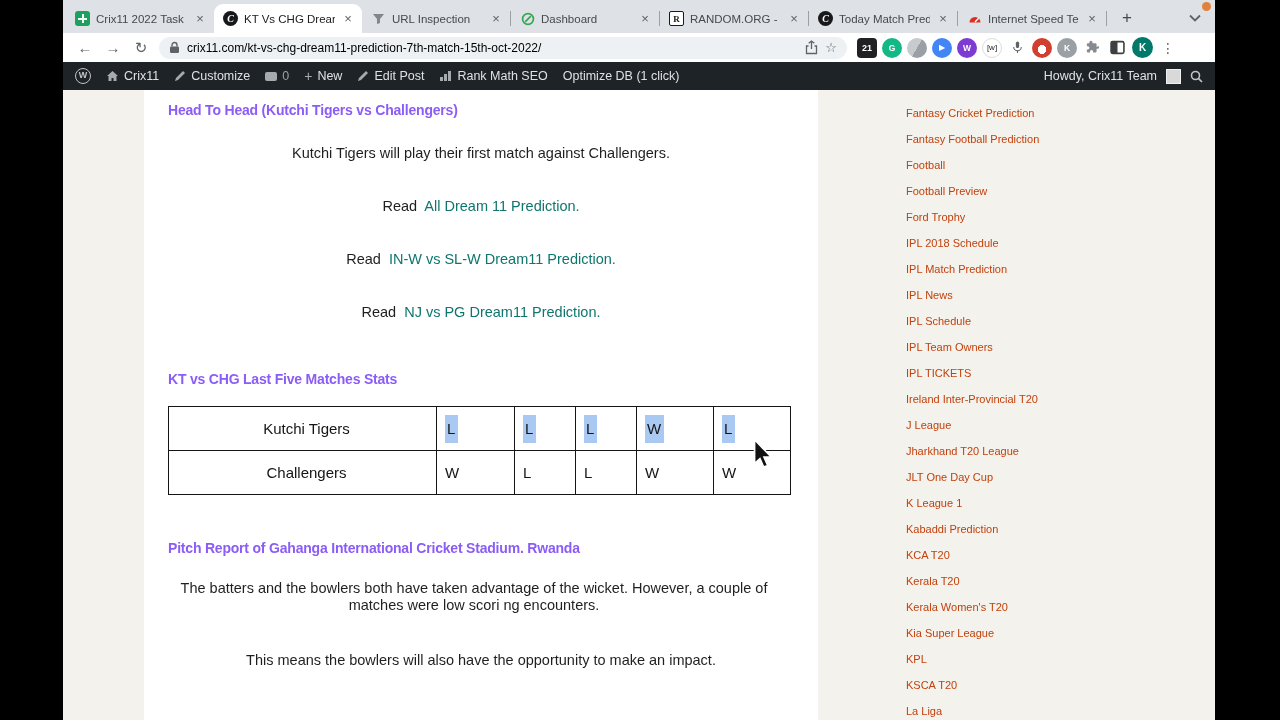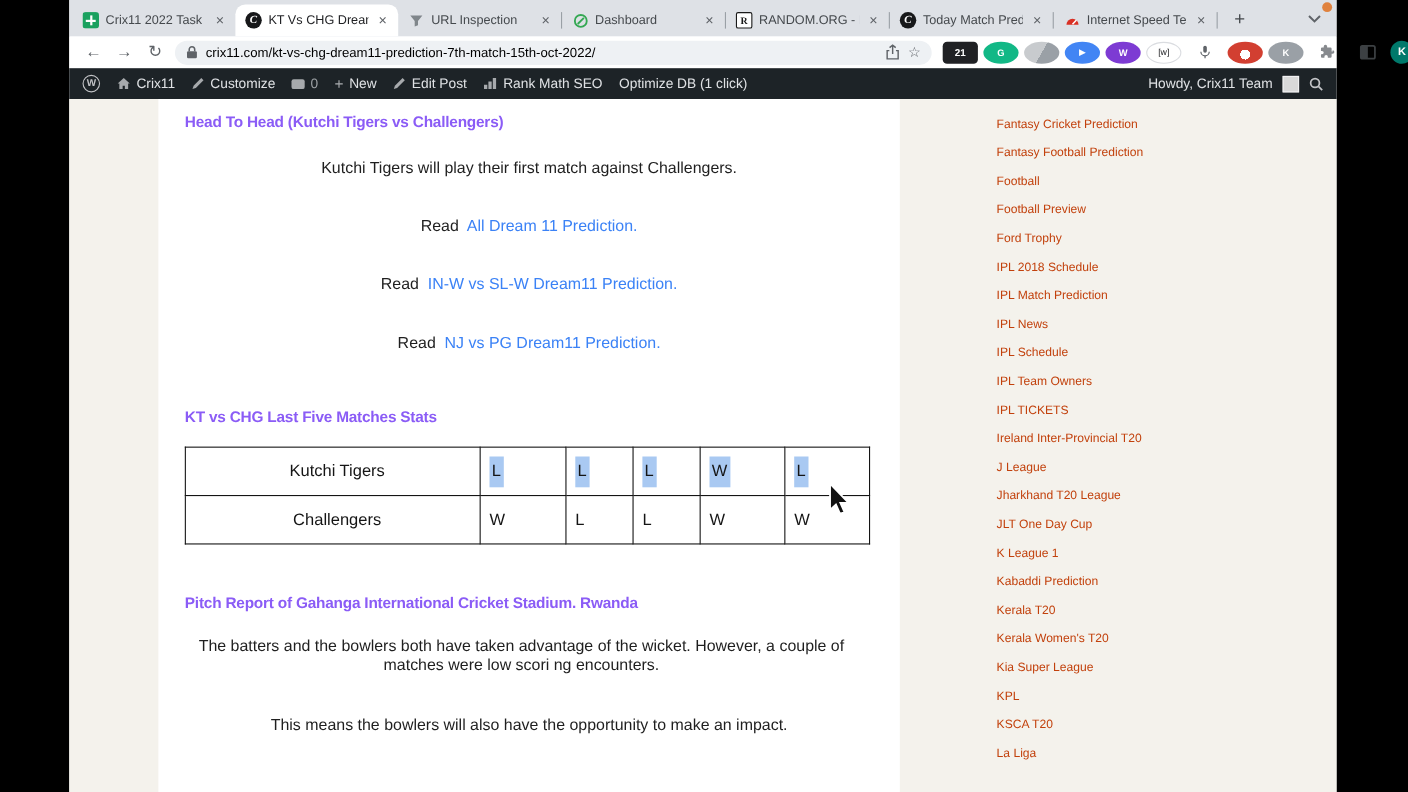--- a/index.html
+++ b/index.html
@@ -27,21 +27,21 @@
   .fv-crix { background:#17181a; border-radius:50%; color:#fff; font:italic 700 10px/15px "Liberation Serif","DejaVu Serif",serif; text-align:center; }
   .fv-random { background:#fff; border:1.5px solid #1a1a1a; border-radius:2px; color:#1a1a1a; font:700 9px/12px "Liberation Serif","DejaVu Serif",serif; text-align:center; }
 
   
   .toolbar { height:29px; background:#fff; display:flex; align-items:center; padding:0 8px 0 12px; gap:8px; }
   .navbtn { font-size:15px; color:#5f6368; width:20px; text-align:center; flex:0 0 auto; line-height:1; }
   .omnibox { flex:0 0 auto; width:688px; height:22px; background:#eef1f4; border-radius:12px; display:flex; align-items:center; padding:0 10px; gap:7px; }
   .omni-url { flex:1; font-size:12px; color:#000000; white-space:nowrap; overflow:hidden; }
   .omni-ic { flex:0 0 auto; display:inline-flex; }
   .extrow { display:flex; align-items:center; gap:5px; margin-left:2px; }
-  .ext { width:32px; height:20px; border-radius:50%; color:#fff; font-size:8.5px; font-weight:700; line-height:20px; text-align:center; flex:0 0 auto; overflow:hidden; }
+  .ext { width:20px; height:20px; border-radius:50%; color:#fff; font-size:8.5px; font-weight:700; line-height:20px; text-align:center; flex:0 0 auto; overflow:hidden; }
   .e-cal { background:#202124; border-radius:4px; font-size:9px; }
   .e-gram { background:#12b886; }
   .e-swirl { background:linear-gradient(120deg,#c8cbce 50%,#9aa0a6 50%); }
   .e-blue { background:#4285f4; font-size:8px; }
   .e-purp { background:#7d3bd3; }
   .e-wc { background:#fff; color:#202124; border:1px solid #dadce0; font-size:8px; font-weight:400; line-height:18px; }
   .e-mic { background:transparent; display:inline-flex; align-items:center; justify-content:center; }
   .e-red { background:radial-gradient(circle at 50% 58%, #fff 0 4.5px, #d23f31 4.5px); }
   .e-gray { background:#9aa0a6; }
   .e-puz,.e-panel { background:transparent; display:inline-flex; align-items:center; justify-content:center; }
@@ -58,21 +58,21 @@
   .ab-right { margin-left:auto; display:flex; align-items:center; gap:9px; }
   .ab-avatar { width:15px; height:15px; background:#d9d9d9; border:1px solid #f0f0f1; display:inline-block; }
 
   
   .page { position:absolute; top:90px; left:0; right:0; bottom:0; background:#f4f2ec; overflow:hidden; }
   .article { position:absolute; left:81px; top:0; width:674px; height:100%; background:#fff; padding:7px 24px 30px; }
   .article h2 { font-size:14px; line-height:27px; letter-spacing:-0.2px; color:#8b5cf6; font-weight:700; }
   .article p { font-size:14.5px; line-height:17px; color:#1f1f1f;text-align:center; }
   .p-intro { margin-top:21px; }
   .read { margin-top:36px; }
-  .read a { color:#3b82f6; text-decoration:none; }
+  .read a { color:#0f766e; text-decoration:none; }
   .read .pfx { margin-right:4px; }
   .h2-stats { margin-top:45px; }
   table { border-collapse:collapse; margin-top:13px; table-layout:fixed; }
   td { border:1.5px solid #141414; height:44px; padding-left:8px; font-size:15px; color:#151515; vertical-align:middle; }
   td.team { font-weight:400;text-align:center; }
   .sel { background:#a9c9f2; padding:5px 3px 6px 2px; }
   .h2-pitch { margin-top:40px; max-width:626px; line-height:34px; }
   .p-pitch1 { margin-top:18px; max-width:612px; line-height:29px; }
   .p-pitch2 { margin-top:38px; }
 
@@ -317,20 +317,21 @@
         <div class="side-item">IPL News</div>
         <div class="side-item">IPL Schedule</div>
         <div class="side-item">IPL Team Owners</div>
         <div class="side-item">IPL TICKETS</div>
         <div class="side-item">Ireland Inter-Provincial T20</div>
         <div class="side-item">J League</div>
         <div class="side-item">Jharkhand T20 League</div>
         <div class="side-item">JLT One Day Cup</div>
         <div class="side-item">K League 1</div>
         <div class="side-item">Kabaddi Prediction</div>
+        <div class="side-item">KCA T20</div>
         <div class="side-item">Kerala T20</div>
         <div class="side-item">Kerala Women's T20</div>
         <div class="side-item">Kia Super League</div>
         <div class="side-item">KPL</div>
         <div class="side-item">KSCA T20</div>
         <div class="side-item">La Liga</div>
       </div>
     </div>
   </div>
 

